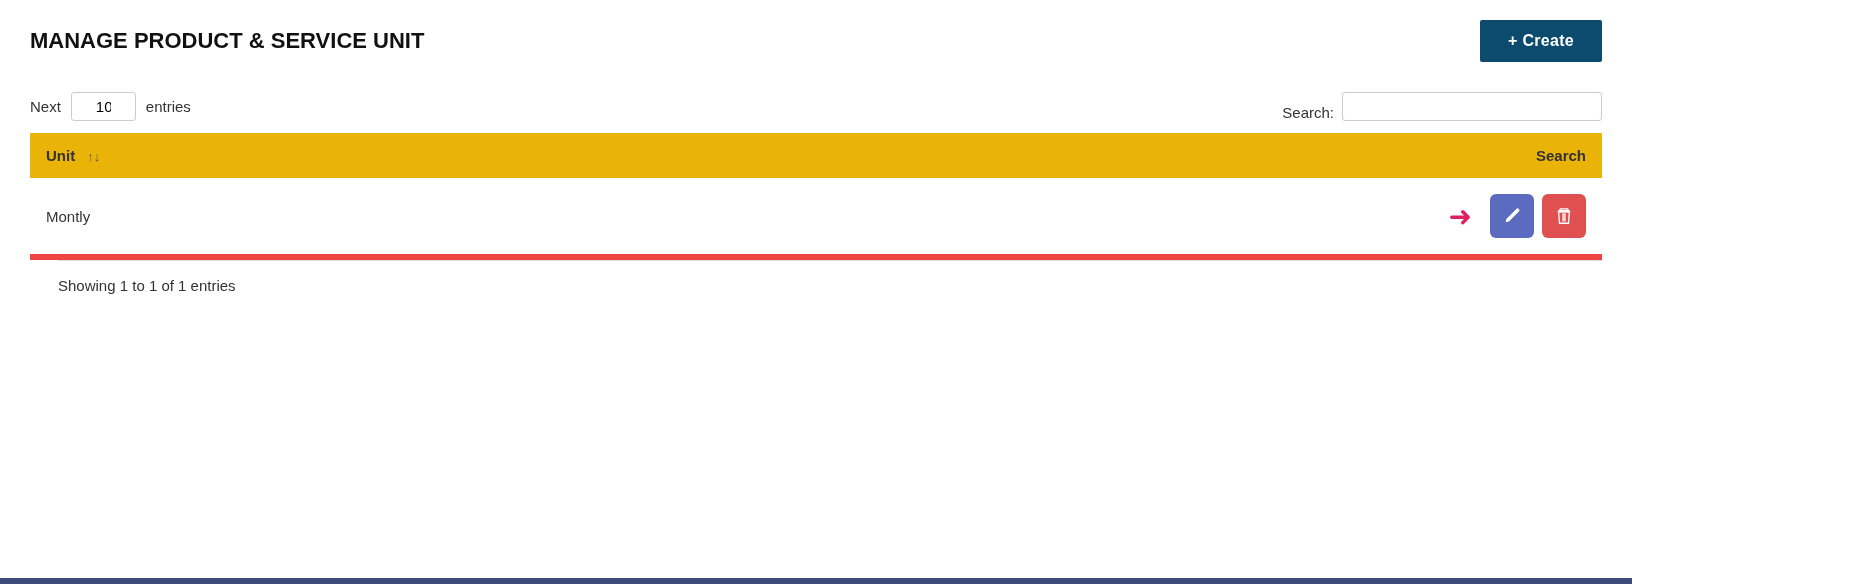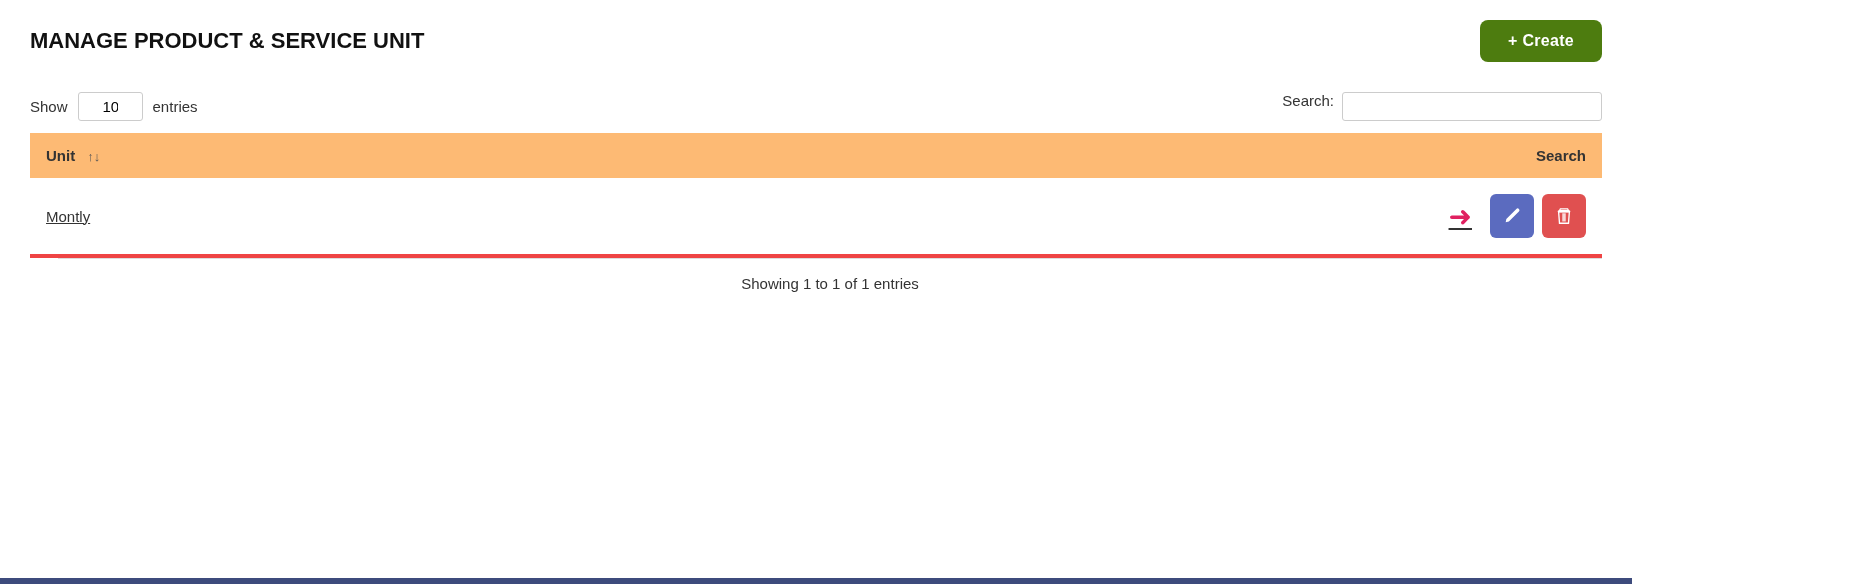--- a/index.html
+++ b/index.html
@@ -21,26 +21,26 @@
       justify-content: space-between;
       align-items: center;
       margin-bottom: 30px;
     }
     .page-title {
       font-size: 22px;
       font-weight: bold;
       color: #111;
     }
     .create-btn {
-      background-color: #4d7c0f;
+      background-color: #0c4a6e;
       color: #fff;
       border: none;
       padding: 12px 28px;
       font-size: 16px;
-      border-radius: 8px;
+      border-radius: 2px;
       cursor: pointer;
       font-weight: bold;
       letter-spacing: 0.3px;
     }
 
     
     .controls-row {
       display: flex;
       justify-content: space-between;
       align-items: center;
@@ -55,52 +55,51 @@
     .show-entries input {
       width: 65px;
       border: 1px solid #ccc;
       padding: 5px 24px;
       font-size: 15px;
       border-radius: 3px;
       text-align: center;
     }
     .search-area {
       display: flex;
-      align-items: flex-start;
+      align-items: flex-end;
       gap: 8px;
       font-size: 15px;
     }
     .search-area input {
       width: 260px;
       border: 1px solid #ccc;
       padding: 5px 8px;
       font-size: 15px;
       border-radius: 3px;
     }
 
     
     table {
       width: 100%;
       border-collapse: collapse;
     }
     thead tr {
-      background-color: #fdba74;
+      background-color: #eab308;
     }
     thead th {
       padding: 14px 16px;
       font-weight: bold;
       font-size: 15px;
       text-align: left;
     }
     thead th.action-col {
       text-align: right;
     }
     tbody tr {
-      border-bottom: 4px solid #ef4444;
-      text-decoration: underline;
+      border-bottom: 6px solid #ef4444;
     }
     tbody td {
       padding: 16px 16px;
       font-size: 15px;
       vertical-align: middle;
     }
     tbody td.action-cell {
       text-align: right;
     }
     .sort-icon {
@@ -145,21 +144,21 @@
       cursor: pointer;
       font-size: 18px;
       display: flex;
       align-items: center;
       justify-content: center;
     }
 
     
     .table-footer {
       display: flex;
-      justify-content: center;
+      justify-content: space-between;
       align-items: center;
       padding: 16px 0 10px 0;
       border-top: 1px solid #ddd;
       margin-left: 28px;
     }
     .showing-text {
       font-size: 15px;
       color: #333;
     }
     .pagination {
@@ -197,21 +196,21 @@
 
 <div class="page-wrapper">
 
   <div class="page-header">
     <h1 class="page-title">MANAGE PRODUCT &amp; SERVICE UNIT</h1>
     <button class="create-btn">+ Create</button>
   </div>
 
   <div class="controls-row">
     <div class="show-entries">
-      <span>Show</span>
+      <span>Next</span>
       <input type="text" value="10" style="">
       <span>entries</span>
     </div>
     <div class="search-area">
       <label>Search:</label>
       <input type="text" style="">
     </div>
   </div>
 
   <table>

